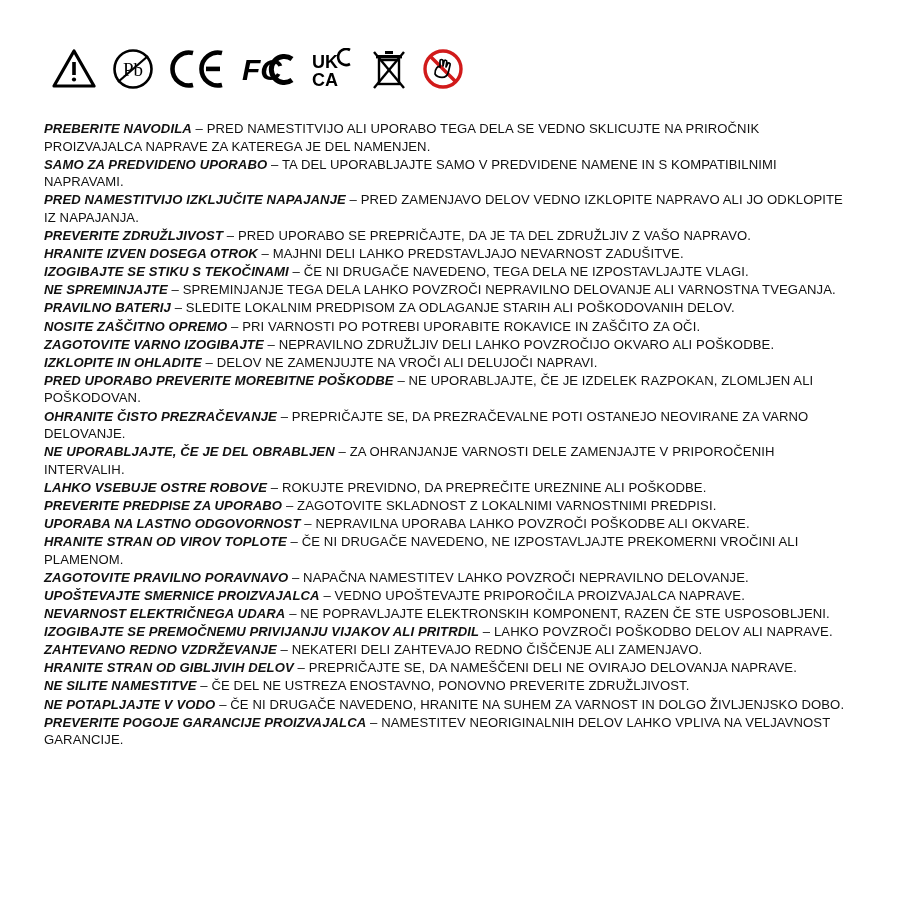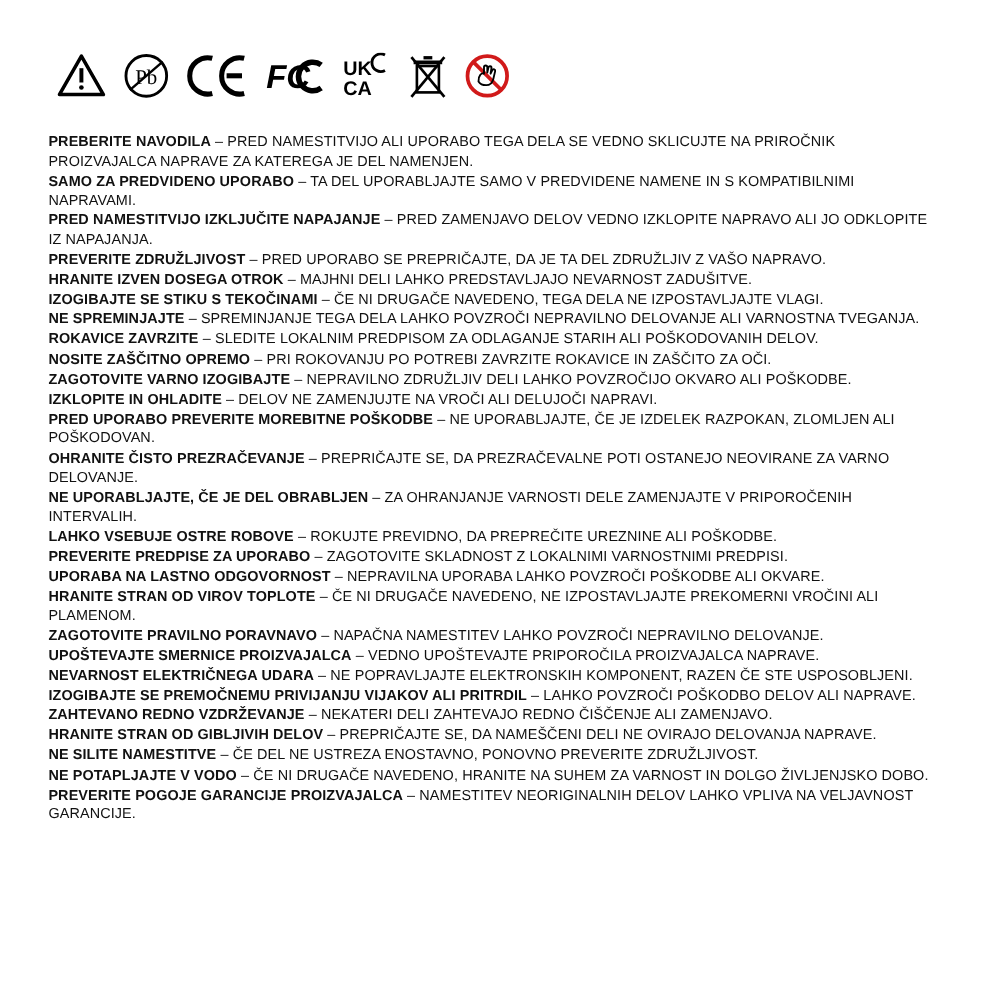--- a/index.html
+++ b/index.html
@@ -41,20 +41,21 @@
   }
   .safety-item {
     font-size: 13.1px;
     line-height: 17.6px;
     letter-spacing: 0.1px;
     margin: 0 0 0.5px 0;
     text-align: left;
   }
   .term {
     font-weight: bold;
+    font-style: italic;
   }
   .desc {
     font-weight: normal;
   }
   .dash {
     font-weight: normal;
   }
 </style>
 </head>
 <body>
@@ -123,22 +124,22 @@
   </div>
 
   <ul class="safety-list">
     <li class="safety-item"><span class="term">PREBERITE NAVODILA</span> <span class="dash">–</span> <span class="desc">PRED NAMESTITVIJO ALI UPORABO TEGA DELA SE VEDNO SKLICUJTE NA PRIROČNIK PROIZVAJALCA NAPRAVE ZA KATEREGA JE DEL NAMENJEN.</span></li>
     <li class="safety-item"><span class="term">SAMO ZA PREDVIDENO UPORABO</span> <span class="dash">–</span> <span class="desc">TA DEL UPORABLJAJTE SAMO V PREDVIDENE NAMENE IN S KOMPATIBILNIMI NAPRAVAMI.</span></li>
     <li class="safety-item"><span class="term">PRED NAMESTITVIJO IZKLJUČITE NAPAJANJE</span> <span class="dash">–</span> <span class="desc">PRED ZAMENJAVO DELOV VEDNO IZKLOPITE NAPRAVO ALI JO ODKLOPITE IZ NAPAJANJA.</span></li>
     <li class="safety-item"><span class="term">PREVERITE ZDRUŽLJIVOST</span> <span class="dash">–</span> <span class="desc">PRED UPORABO SE PREPRIČAJTE, DA JE TA DEL ZDRUŽLJIV Z VAŠO NAPRAVO.</span></li>
     <li class="safety-item"><span class="term">HRANITE IZVEN DOSEGA OTROK</span> <span class="dash">–</span> <span class="desc">MAJHNI DELI LAHKO PREDSTAVLJAJO NEVARNOST ZADUŠITVE.</span></li>
     <li class="safety-item"><span class="term">IZOGIBAJTE SE STIKU S TEKOČINAMI</span> <span class="dash">–</span> <span class="desc">ČE NI DRUGAČE NAVEDENO, TEGA DELA NE IZPOSTAVLJAJTE VLAGI.</span></li>
     <li class="safety-item"><span class="term">NE SPREMINJAJTE</span> <span class="dash">–</span> <span class="desc">SPREMINJANJE TEGA DELA LAHKO POVZROČI NEPRAVILNO DELOVANJE ALI VARNOSTNA TVEGANJA.</span></li>
-    <li class="safety-item"><span class="term">ROKAVICE ZAVRZITE</span> <span class="dash">–</span> <span class="desc">SLEDITE LOKALNIM PREDPISOM ZA ODLAGANJE STARIH ALI POŠKODOVANIH DELOV.</span></li>
-    <li class="safety-item"><span class="term">NOSITE ZAŠČITNO OPREMO</span> <span class="dash">–</span> <span class="desc">PRI ROKOVANJU PO POTREBI ZAVRZITE ROKAVICE IN ZAŠČITO ZA OČI.</span></li>
+    <li class="safety-item"><span class="term">PRAVILNO BATERIJ</span> <span class="dash">–</span> <span class="desc">SLEDITE LOKALNIM PREDPISOM ZA ODLAGANJE STARIH ALI POŠKODOVANIH DELOV.</span></li>
+    <li class="safety-item"><span class="term">NOSITE ZAŠČITNO OPREMO</span> <span class="dash">–</span> <span class="desc">PRI VARNOSTI PO POTREBI UPORABITE ROKAVICE IN ZAŠČITO ZA OČI.</span></li>
     <li class="safety-item"><span class="term">ZAGOTOVITE VARNO IZOGIBAJTE</span> <span class="dash">–</span> <span class="desc">NEPRAVILNO ZDRUŽLJIV DELI LAHKO POVZROČIJO OKVARO ALI POŠKODBE.</span></li>
     <li class="safety-item"><span class="term">IZKLOPITE IN OHLADITE</span> <span class="dash">–</span> <span class="desc">DELOV NE ZAMENJUJTE NA VROČI ALI DELUJOČI NAPRAVI.</span></li>
     <li class="safety-item"><span class="term">PRED UPORABO PREVERITE MOREBITNE POŠKODBE</span> <span class="dash">–</span> <span class="desc">NE UPORABLJAJTE, ČE JE IZDELEK RAZPOKAN, ZLOMLJEN ALI POŠKODOVAN.</span></li>
     <li class="safety-item"><span class="term">OHRANITE ČISTO PREZRAČEVANJE</span> <span class="dash">–</span> <span class="desc">PREPRIČAJTE SE, DA PREZRAČEVALNE POTI OSTANEJO NEOVIRANE ZA VARNO DELOVANJE.</span></li>
     <li class="safety-item"><span class="term">NE UPORABLJAJTE, ČE JE DEL OBRABLJEN</span> <span class="dash">–</span> <span class="desc">ZA OHRANJANJE VARNOSTI DELE ZAMENJAJTE V PRIPOROČENIH INTERVALIH.</span></li>
     <li class="safety-item"><span class="term">LAHKO VSEBUJE OSTRE ROBOVE</span> <span class="dash">–</span> <span class="desc">ROKUJTE PREVIDNO, DA PREPREČITE UREZNINE ALI POŠKODBE.</span></li>
     <li class="safety-item"><span class="term">PREVERITE PREDPISE ZA UPORABO</span> <span class="dash">–</span> <span class="desc">ZAGOTOVITE SKLADNOST Z LOKALNIMI VARNOSTNIMI PREDPISI.</span></li>
     <li class="safety-item"><span class="term">UPORABA NA LASTNO ODGOVORNOST</span> <span class="dash">–</span> <span class="desc">NEPRAVILNA UPORABA LAHKO POVZROČI POŠKODBE ALI OKVARE.</span></li>
     <li class="safety-item"><span class="term">HRANITE STRAN OD VIROV TOPLOTE</span> <span class="dash">–</span> <span class="desc">ČE NI DRUGAČE NAVEDENO, NE IZPOSTAVLJAJTE PREKOMERNI VROČINI ALI PLAMENOM.</span></li>
     <li class="safety-item"><span class="term">ZAGOTOVITE PRAVILNO PORAVNAVO</span> <span class="dash">–</span> <span class="desc">NAPAČNA NAMESTITEV LAHKO POVZROČI NEPRAVILNO DELOVANJE.</span></li>

